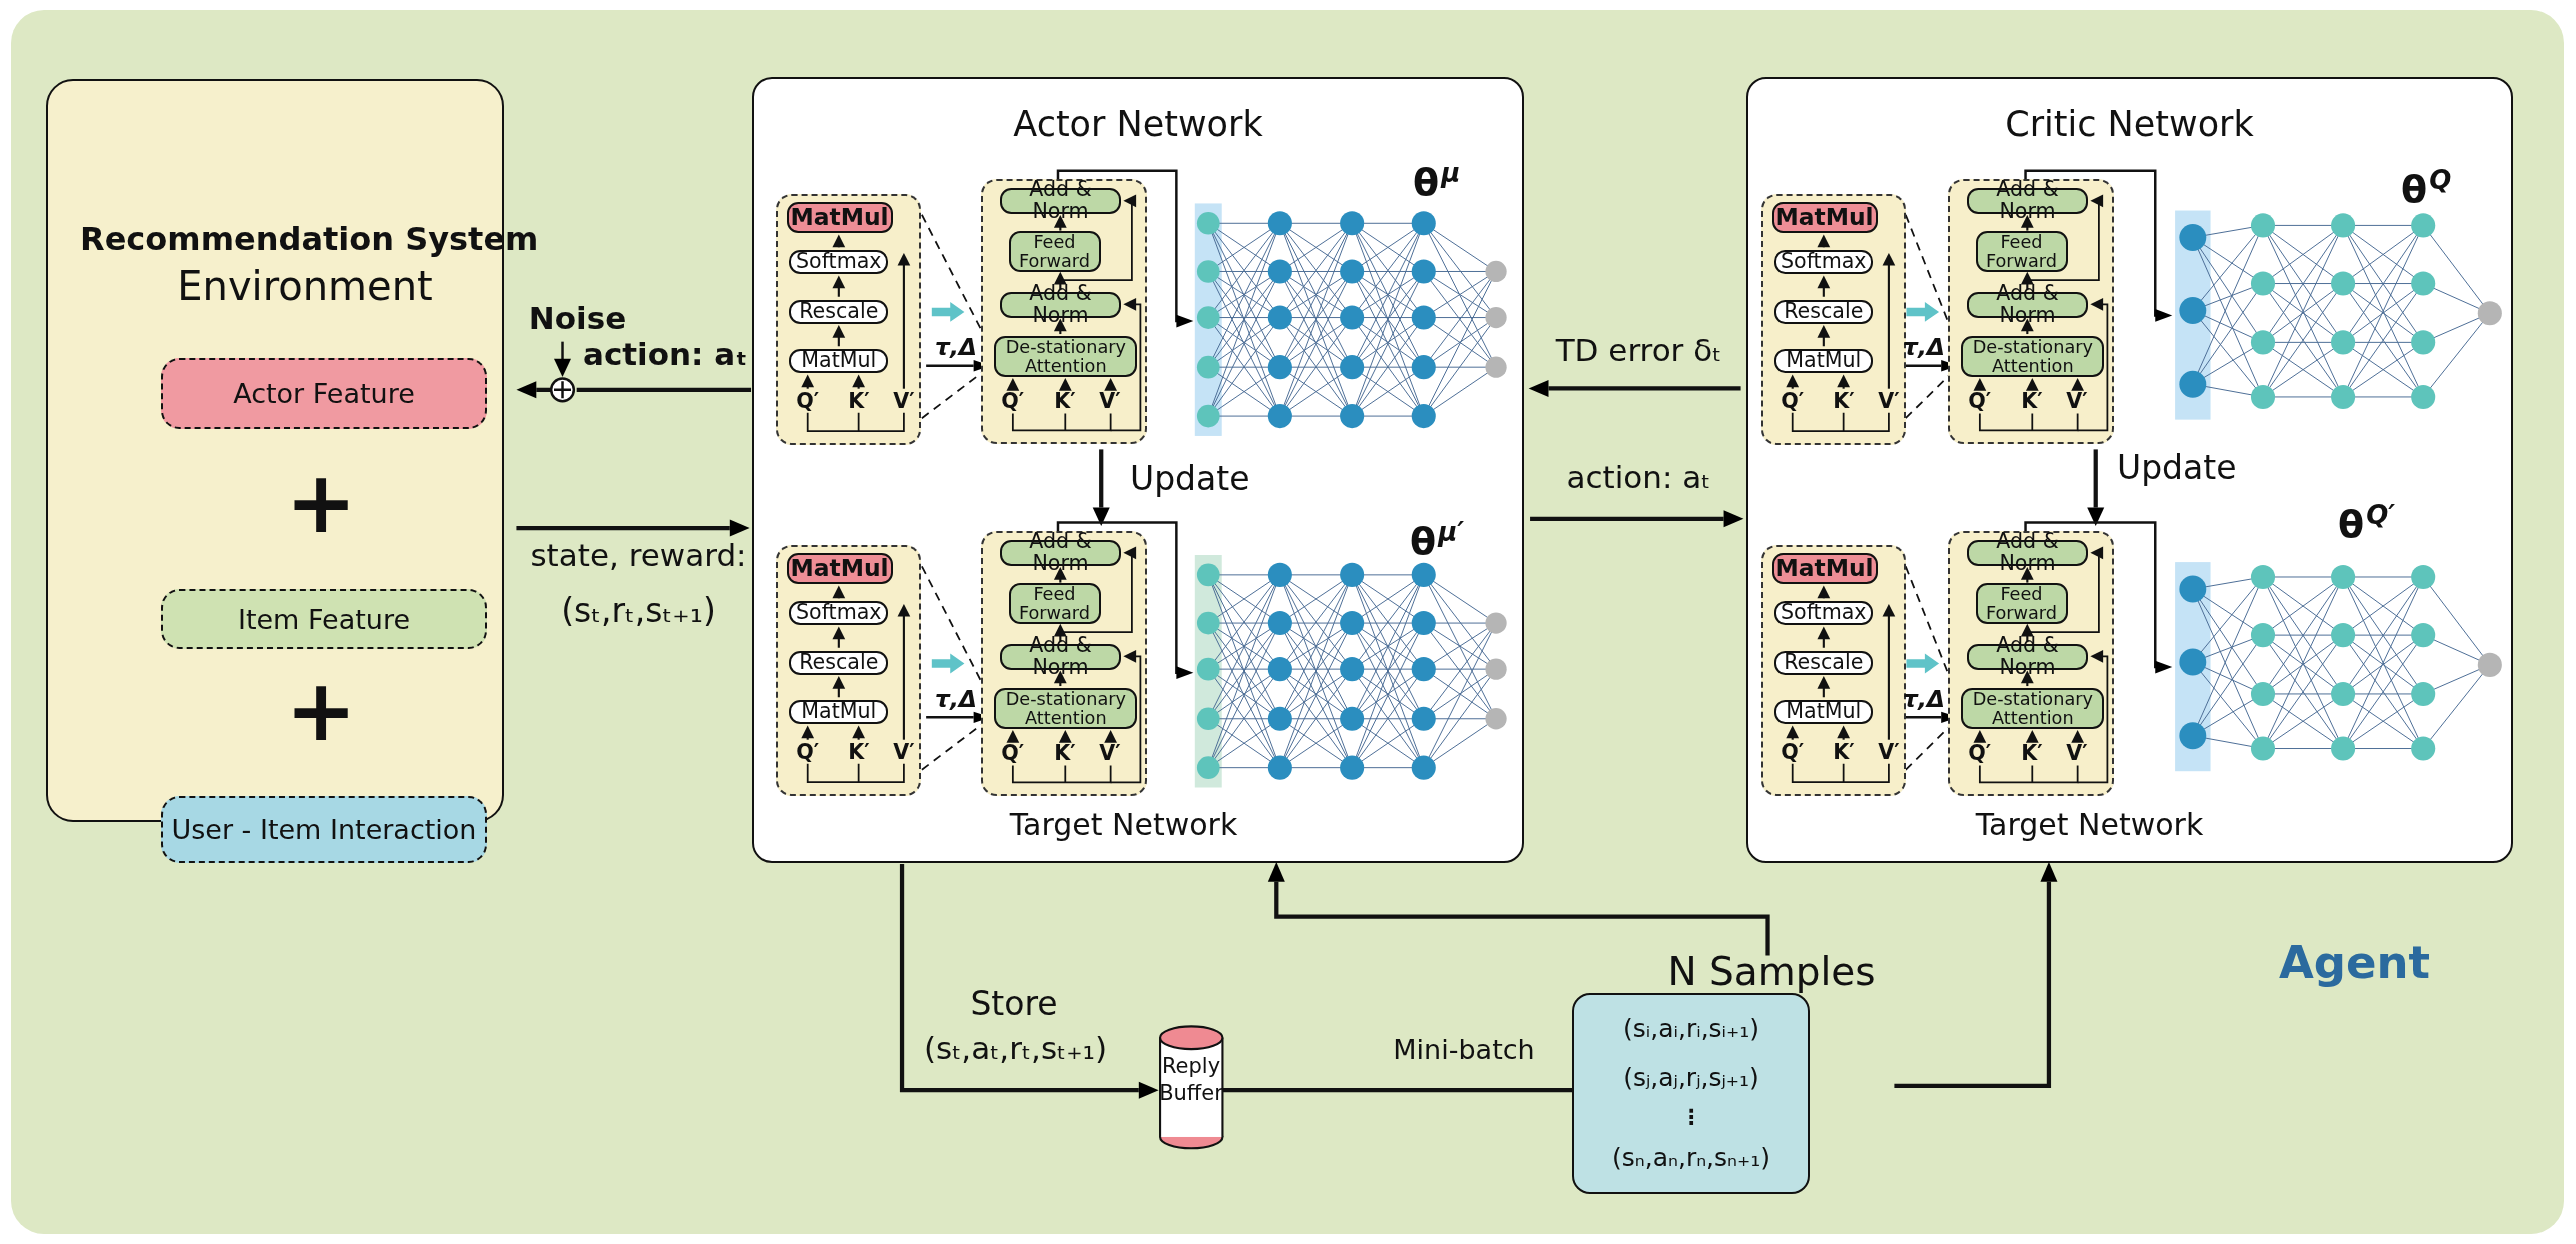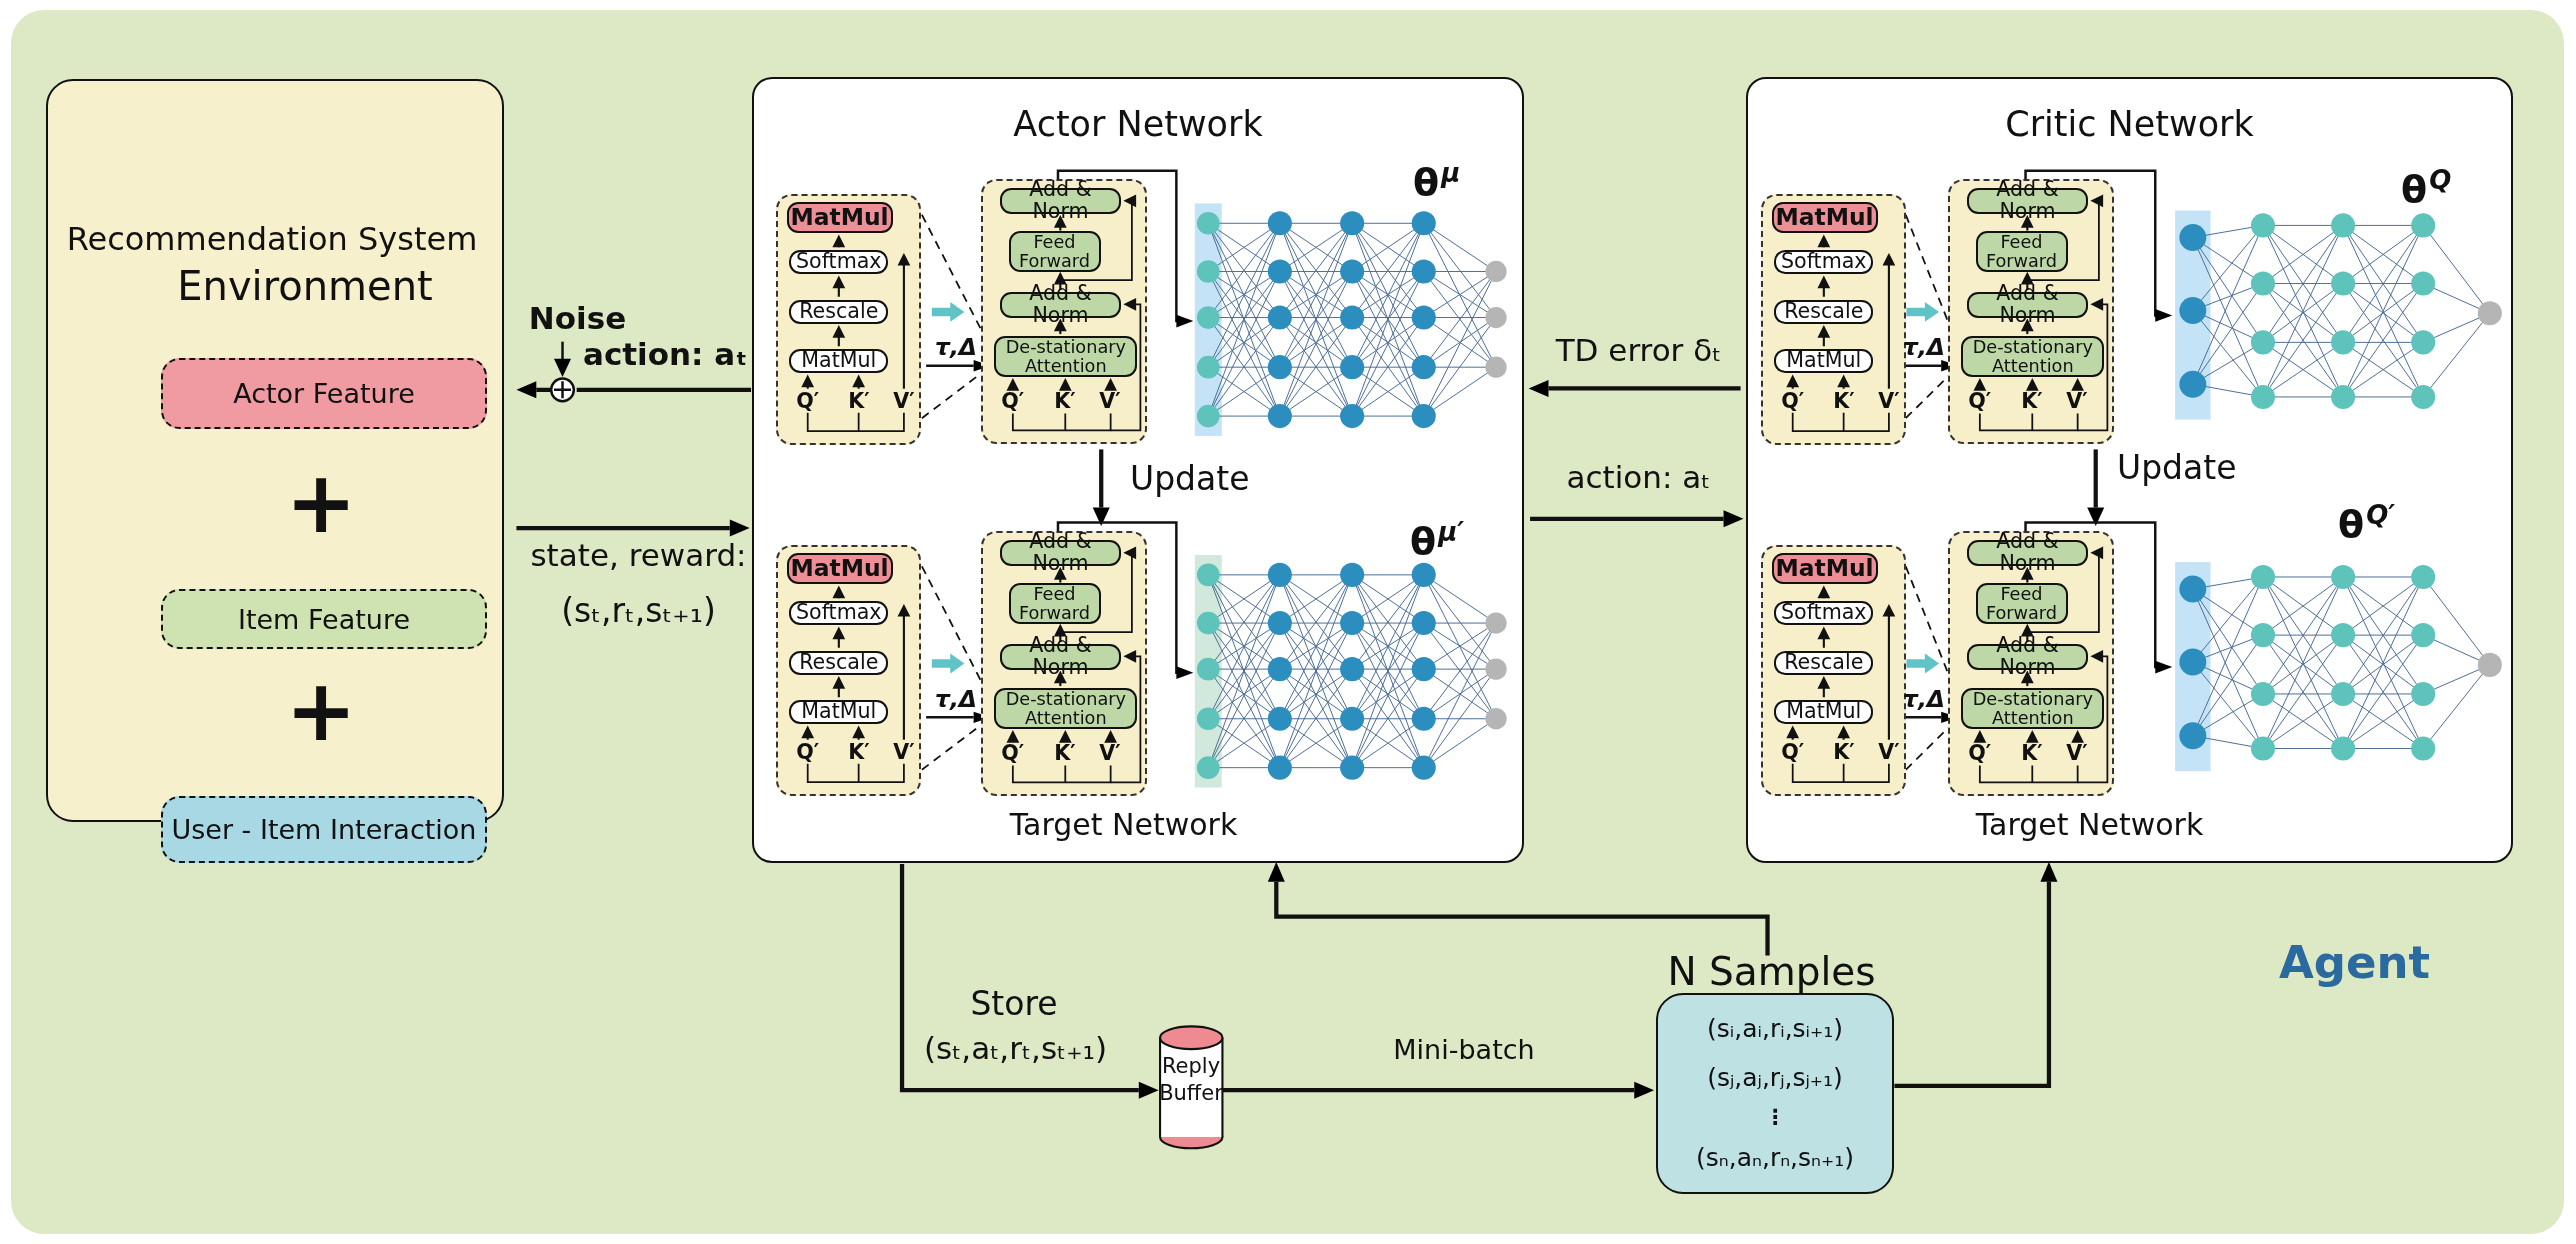--- a/index.html
+++ b/index.html
@@ -12,39 +12,39 @@
   .panel{position:absolute;top:77px;height:786px;background:#fff;border:2.8px solid #111;border-radius:20px;box-sizing:border-box;}
   .stack{position:absolute;background:#f7efca;border:2.1px dashed #333;border-radius:15.6px;box-sizing:border-box;}
   .stack svg{position:absolute;left:0;top:0;}
   .op{position:absolute;background:#fff;border:2.1px solid #111;border-radius:11.3px;display:flex;align-items:center;justify-content:center;font-size:20.6px;font-weight:500;text-align:center;line-height:1.04;box-sizing:border-box;}
   .op.red{background:#ee8e96;font-size:23.4px;font-weight:600;}
   .op.grn{background:#bdd8a6;}
   .op.two{font-size:17.7px;}
   .qkv{position:absolute;width:28px;height:24px;font-size:20.6px;font-weight:700;text-align:center;}
   .lab{position:absolute;white-space:nowrap;}
   .c{text-align:center;}
-  .nbox{position:absolute;left:1656px;top:993px;width:238px;height:201px;background:#bee1e4;border:2.8px solid #111;border-radius:27px;display:flex;flex-direction:column;justify-content:space-evenly;align-items:center;box-sizing:border-box;}
+  .nbox{position:absolute;left:1572px;top:993px;width:238px;height:201px;background:#bee1e4;border:2.8px solid #111;border-radius:18px;display:flex;flex-direction:column;justify-content:space-evenly;align-items:center;box-sizing:border-box;}
   .nrow{font-size:25px;font-weight:500;}
   .ndots{font-size:21px;line-height:.6;font-weight:700;}
   .theta{position:absolute;font-size:38px;font-weight:700;margin-top:18px;}
   .theta .sup{font-size:26px;font-style:italic;position:relative;top:-12.8px;margin-left:2.1px;}
   .ln{stroke:#111;fill:none;stroke-width:6;}
   .lm{stroke:#111;fill:none;stroke-width:3.5;}
   .dsh{stroke:#111;fill:none;stroke-width:2.5;stroke-dasharray:12 9;}
   #mainsvg,#stacks,#labels{position:absolute;left:0;top:0;width:2576px;height:1244px;}
   #stacks,#labels{pointer-events:none;}
 </style>
 </head>
 <body>
 
 <div id="canvas">
   <div class="bg"></div>
 
   <div class="envbox">
-    <div class="lab c" style="left:0;top:139px;width:448px;font-size:32px;font-weight:400;">Recommendation System</div>
+    <div class="lab c" style="left:0;top:139px;width:448px;font-size:32px;font-weight:700;padding-left:32px;">Recommendation System</div>
     <div class="lab c" style="left:0;top:182px;width:448px;font-size:40px;font-weight:500;margin-left:33px;">Environment</div>
     <div class="feat" style="top: 277px; height: 71px; background: rgb(240, 154, 161);">Actor Feature</div>
     <div class="plus" style="top:379px;">+</div>
     <div class="feat" style="top: 508px; height: 60px; background: rgb(207, 226, 178);">Item Feature</div>
     <div class="plus" style="top:587px;">+</div>
     <div class="feat" style="top: 715px; height: 67px; background: rgb(167, 216, 228);">User - Item  Interaction</div>
   </div>
 
   <div class="panel" style="left:752px;width:772px;"></div>
   <div class="panel" style="left:1746px;width:767px;"></div>

